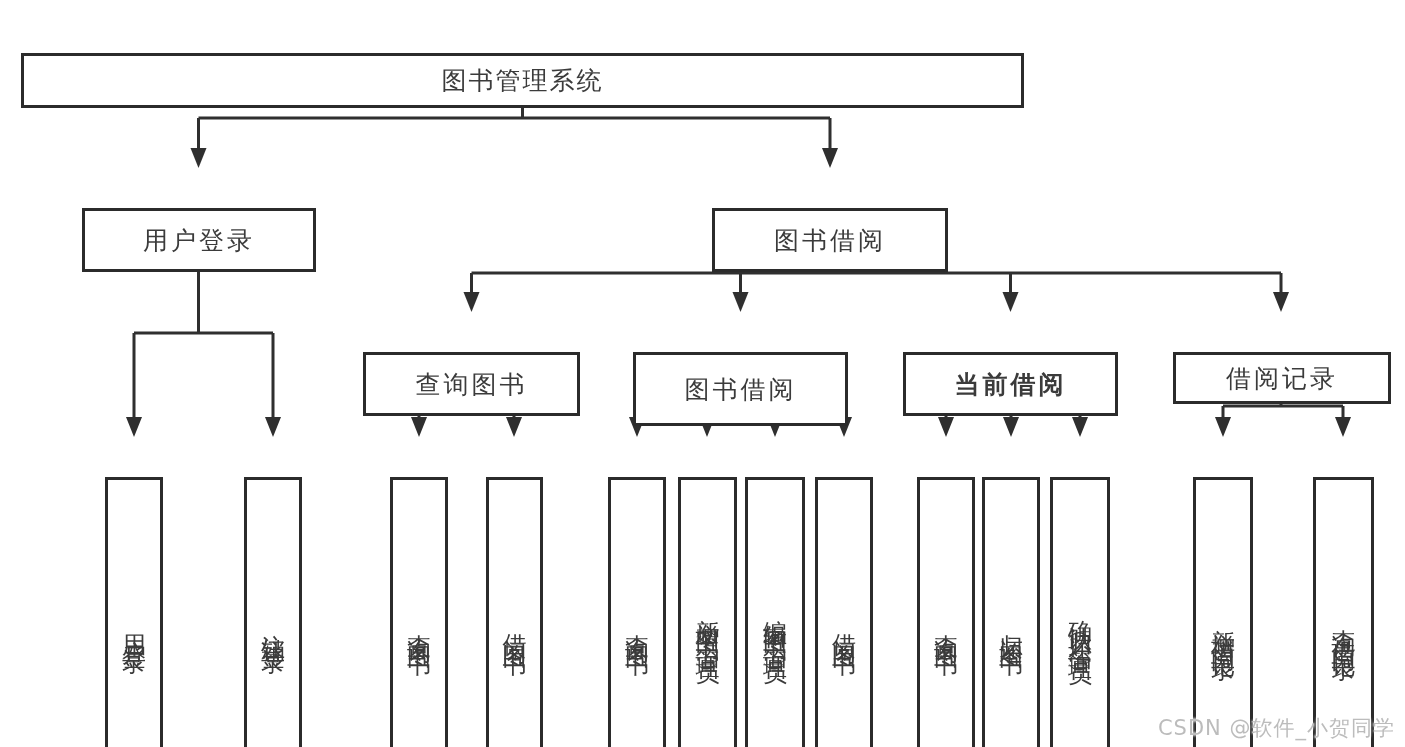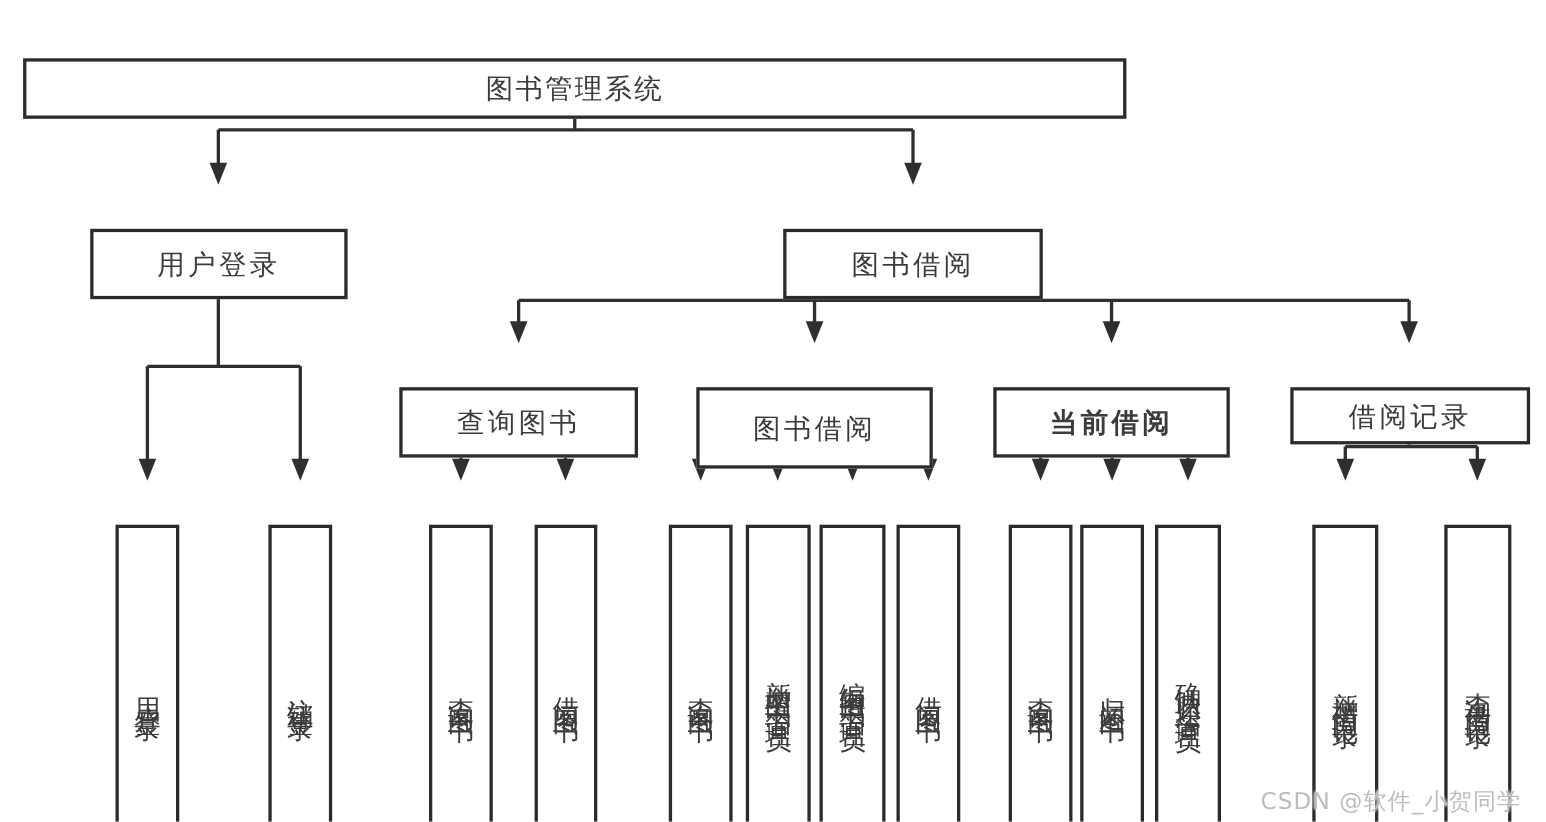--- a/index.html
+++ b/index.html
@@ -48,21 +48,21 @@
   }
   .leaf {
     writing-mode: vertical-rl;
     text-orientation: mixed;
     font-size: 24px;
     letter-spacing: 6px;
     line-height: 1;
   }
   .watermark {
     position: absolute;
-    right: 22px;
+    right: 10px;
     bottom: 5px;
     font-size: 21px;
     letter-spacing: 1px;
     color: var(--watermark, #bcbcbc);
     text-shadow: 0 0 3px #ffffff, 0 0 3px #ffffff;
     z-index: 5;
     white-space: nowrap;
   }
 </style>
 </head>

